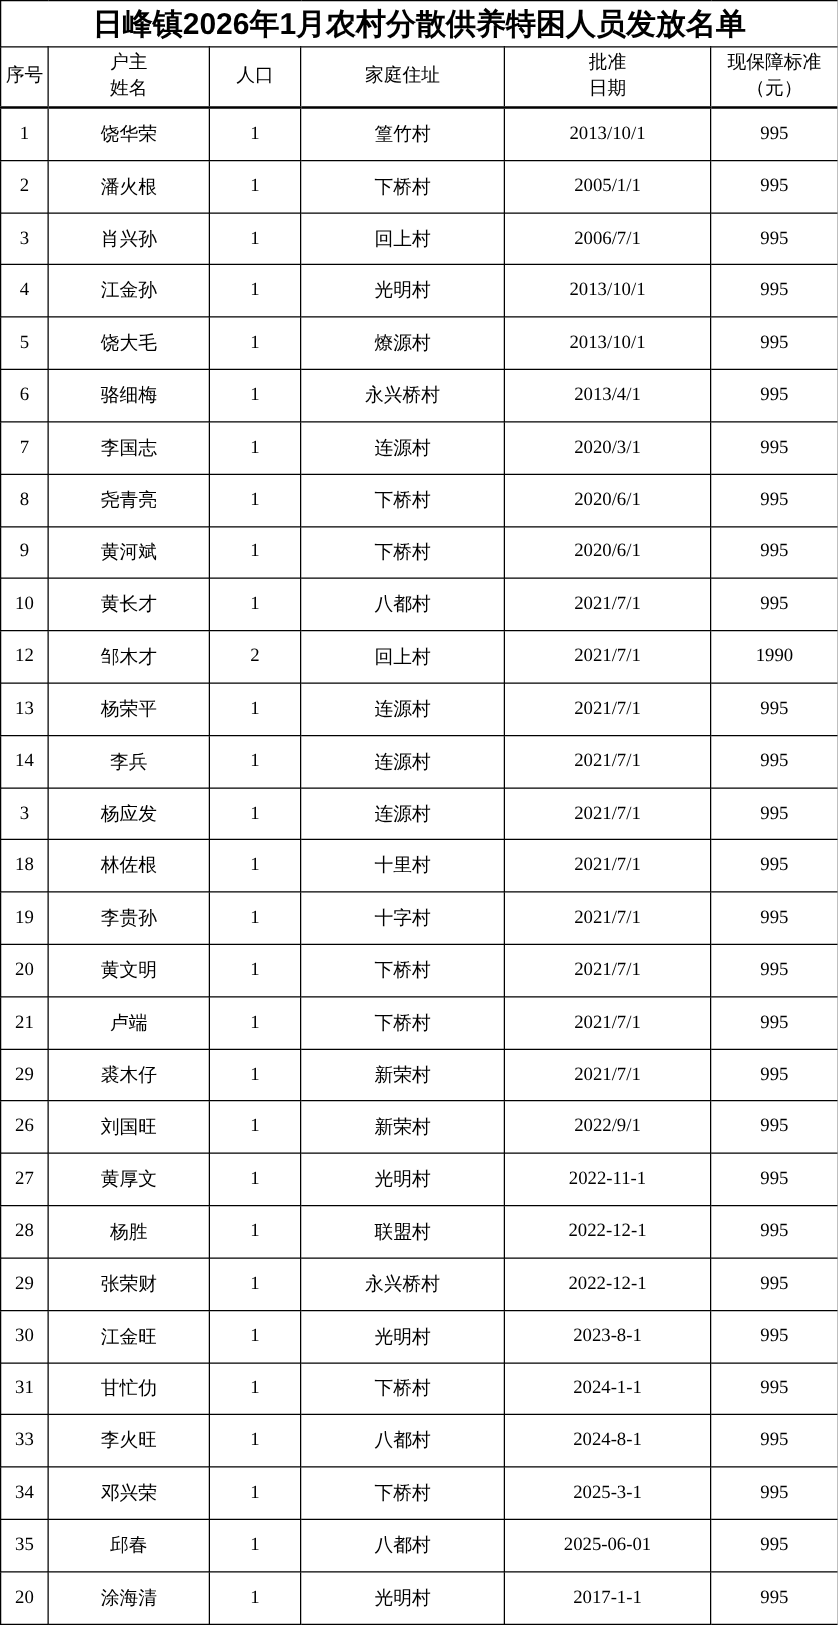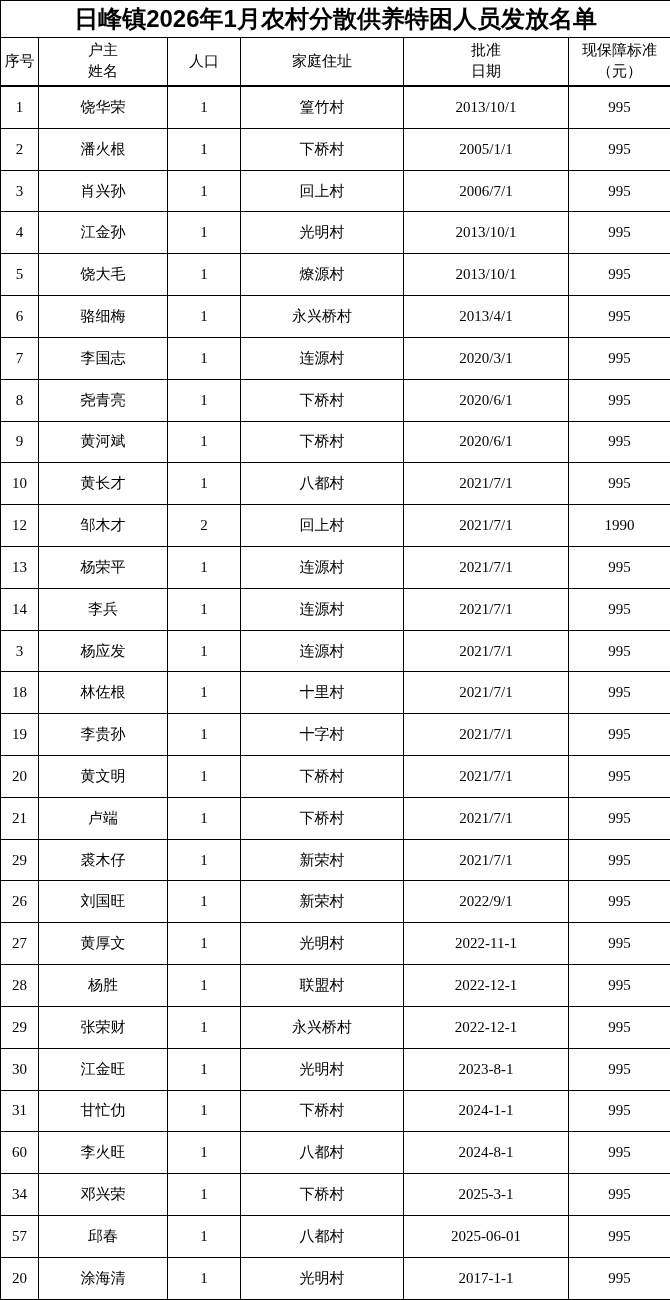--- a/index.html
+++ b/index.html
@@ -308,39 +308,39 @@
     <td>31</td>
     <td>甘忙仂</td>
     <td>1</td>
     <td>下桥村</td>
     <td>2024-1-1</td>
     <td>995</td>
   </tr>
 
 
   <tr>
-    <td>60</td>
+    <td>33</td>
     <td>李火旺</td>
     <td>1</td>
     <td>八都村</td>
     <td>2024-8-1</td>
     <td>995</td>
   </tr>
 
   <tr>
     <td>34</td>
     <td>邓兴荣</td>
     <td>1</td>
     <td>下桥村</td>
     <td>2025-3-1</td>
     <td>995</td>
   </tr>
 
   <tr>
-    <td>57</td>
+    <td>35</td>
     <td>邱春</td>
     <td>1</td>
     <td>八都村</td>
     <td>2025-06-01</td>
     <td>995</td>
   </tr>
 
   <tr>
     <td>20</td>
     <td>涂海清</td>

